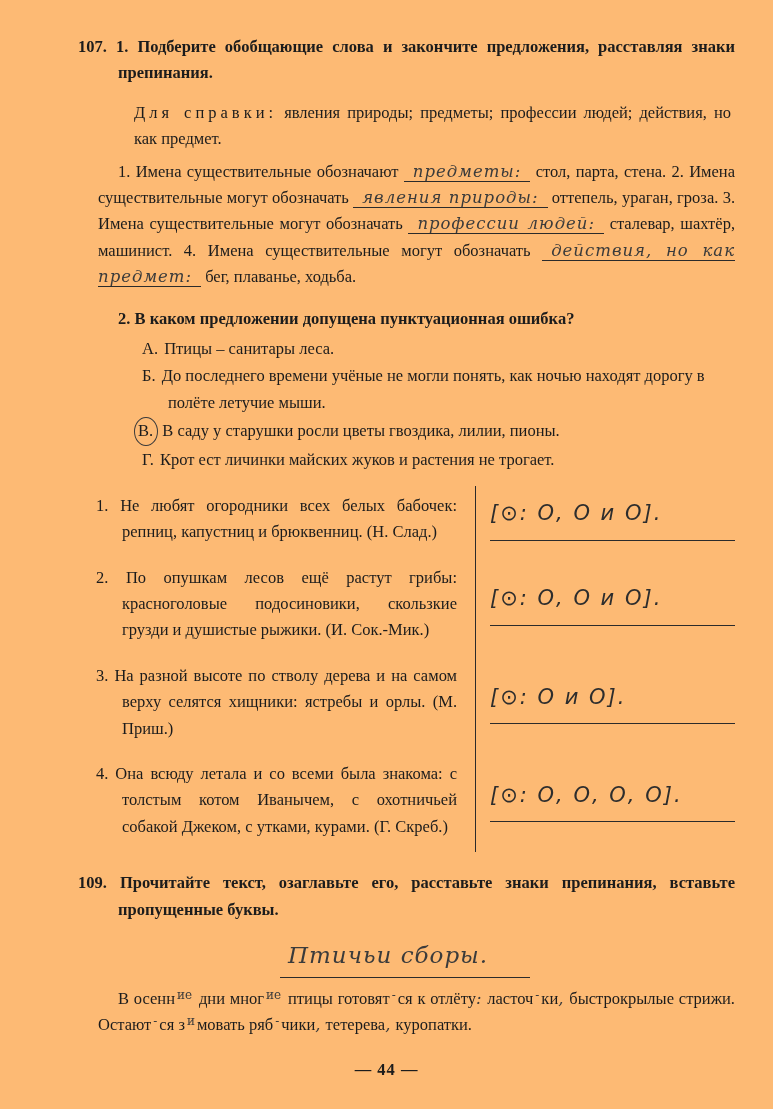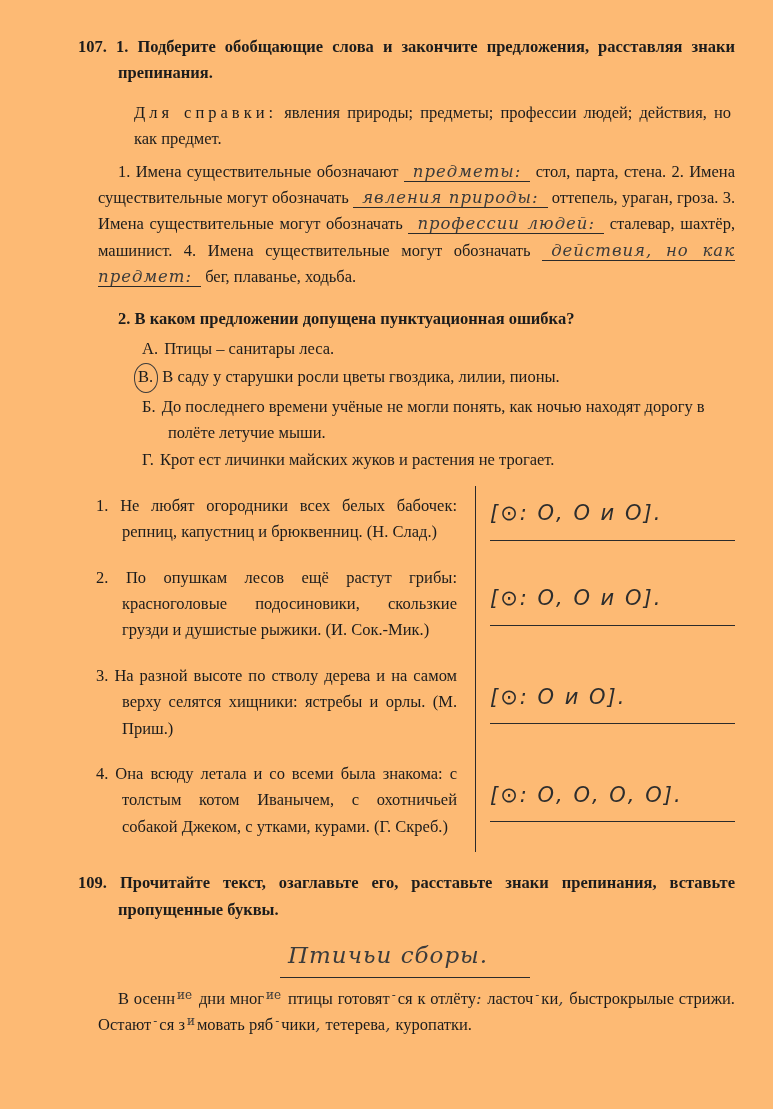--- a/index.html
+++ b/index.html
@@ -72,22 +72,22 @@
   <p class="task-head"><span>107.</span> <span>1.</span> <span>Подберите обобщающие слова и закончите предложения, расставляя знаки препинания.</span></p>
 
   <p class="reference"><span class="ref-label">Для справки:</span> <span>явления природы; предметы; профессии людей; действия, но как предмет.</span></p>
 
   <p class="fillpara"><span>1. Имена существительные обозначают</span> <span class="blank"><span class="hand">предметы:</span></span> <span>стол, парта, стена. 2. Имена существительные могут обозначать</span> <span class="blank"><span class="hand">явления природы:</span></span> <span>оттепель, ураган, гроза. 3. Имена существительные могут обозначать</span> <span class="blank"><span class="hand">профессии людей:</span></span> <span>сталевар, шахтёр, машинист. 4. Имена существительные могут обозначать</span> <span class="blank"><span class="hand">действия, но как предмет:</span></span> <span>бег, плаванье, ходьба.</span></p>
 
   <p class="subhead"><span>2.</span> <span>В каком предложении допущена пунктуационная ошибка?</span></p>
 
   <div>
     <p class="option"><span class="opt-letter">А.</span> <span>Птицы – санитары леса.</span></p>
+    <p class="option"><span class="opt-letter">Б.</span> <span>До последнего времени учёные не могли понять, как ночью находят дорогу в полёте летучие мыши.</span></p>
     <p class="option"><span class="opt-letter circled">В.</span> <span>В саду у старушки росли цветы гвоздика, лилии, пионы.</span></p>
-    <p class="option"><span class="opt-letter">Б.</span> <span>До последнего времени учёные не могли понять, как ночью находят дорогу в полёте летучие мыши.</span></p>
     <p class="option"><span class="opt-letter">Г.</span> <span>Крот ест личинки майских жуков и растения не трогает.</span></p>
   </div>
 
 
   <div class="ex108-grid">
     <div class="sent"><span>1.</span> <span>Не любят огородники всех белых бабочек: репниц, капустниц и брюквенниц.</span> <span>(Н. Слад.)</span></div>
     <div class="scheme-cell">
         <div class="scheme">[⊙: О, О и О].</div>
       </div>
 
@@ -106,14 +106,15 @@
         <div class="scheme">[⊙: О, О, О, О].</div>
       </div>
   </div>
 
   <p class="task-head mt18"><span>109.</span> <span>Прочитайте текст, озаглавьте его, расставьте знаки препинания, вставьте пропущенные буквы.</span></p>
 
   <div class="title-blank"><span class="hand">Птичьи сборы.</span></div>
 
   <p class="fillpara"><span>В осенн</span><span class="ins">ие</span><span> дни мног</span><span class="ins">ие</span><span> птицы готовят</span><span class="ins">-</span><span>ся к отлёту</span><span class="hp">:</span><span> ласточ</span><span class="ins">-</span><span>ки</span><span class="hp">,</span><span> быстрокрылые стрижи. Остают</span><span class="ins">-</span><span>ся з</span><span class="ins">и</span><span>мовать ряб</span><span class="ins">-</span><span>чики</span><span class="hp">,</span><span> тетерева</span><span class="hp">,</span><span> куропатки.</span></p>
 
+  <div class="page-num">— 44 —</div>
 
 </div>
 
 </body></html>

